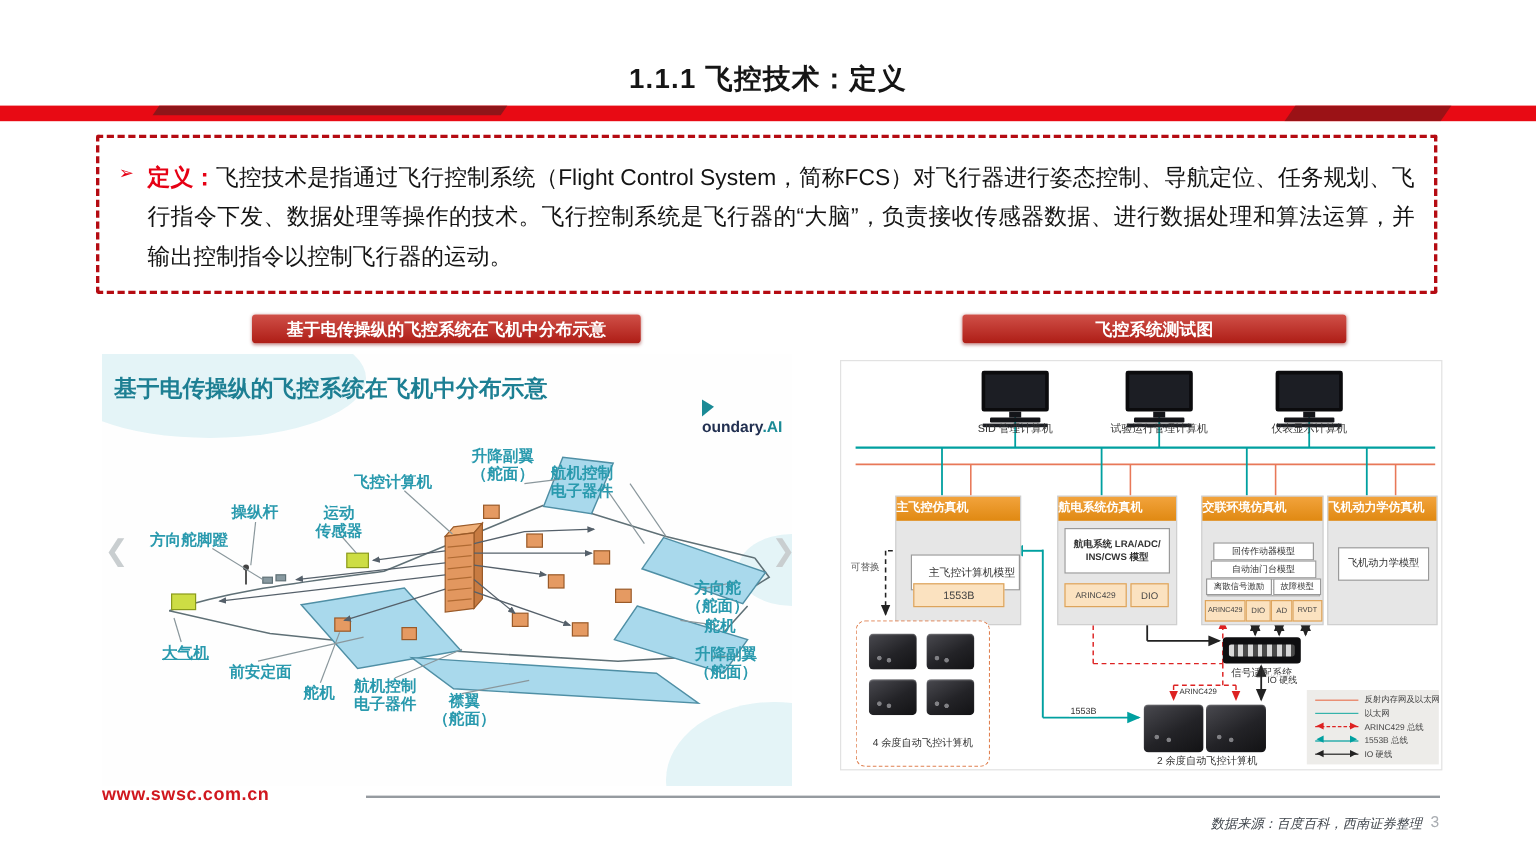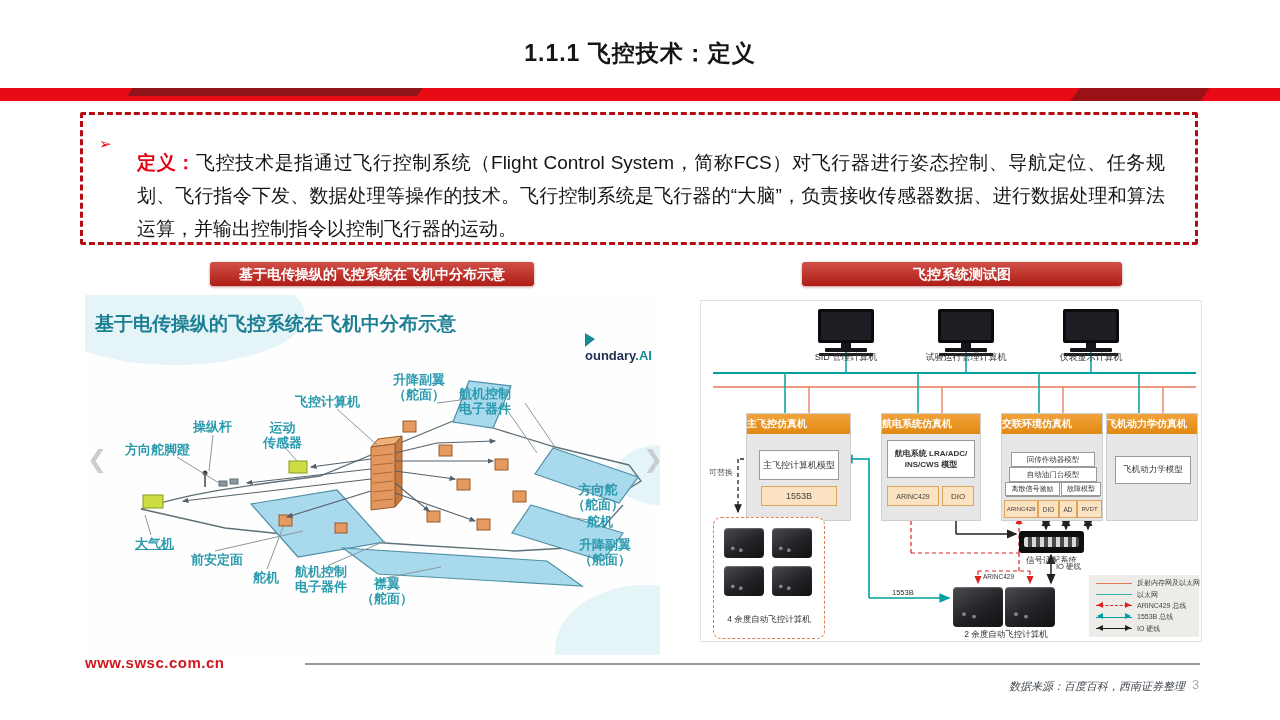--- a/index.html
+++ b/index.html
@@ -1,30 +1,30 @@
 <!DOCTYPE html>
 <html><head>
 <meta charset="utf-8">
 <style>
   html,body{margin:0;padding:0;background:#fff;}
   body{font-family:"Liberation Sans","DejaVu Sans",sans-serif;}
   .slide{position:relative;width:1280px;height:720px;background:#fff;overflow:hidden;}
 
   
-  .page-title{position:absolute;left:0;top:38px;width:1280px;text-align:center;
+  .page-title{position:absolute;left:0;top:50px;width:1280px;text-align:center;
     font-size:23px;font-weight:bold;color:#151515;letter-spacing:1px;}
   .titlebar{position:absolute;left:0;top:88px;width:1280px;height:13px;background:#e80a14;overflow:hidden;}
   .tb-d1{position:absolute;left:130px;top:0;width:290px;height:8px;background:#8f1519;transform:skewX(-35deg);}
   .tb-d2{position:absolute;left:1075px;top:0;width:130px;height:13px;background:#9b1216;transform:skewX(-35deg);}
 
   
   .defbox{position:absolute;left:80px;top:112px;width:1112px;height:127px;
     border:3px dashed #b50b12;border-radius:2px;background:#fff;}
   .defbox .bullet{position:absolute;left:16px;top:20px;color:#e60014;font-size:15px;}
-  .defbox p{margin:14px;padding:17px 16px 0 40px;font-size:19px;line-height:33px;color:#141414;text-align:justify;}
+  .defbox p{margin:0;padding:17px 16px 0 40px;font-size:19px;line-height:33px;color:#141414;text-align:justify;}
   .defbox .term{color:#e60014;font-weight:bold;}
 
   
   .banner{position:absolute;top:262px;height:24px;border-radius:3px;color:#fff;font-weight:bold;
     font-size:14px;text-align:center;line-height:24px;
     background:linear-gradient(#d05048,#ae1d16);box-shadow:0 1px 3px rgba(120,0,0,.45);}
   .banner.bl{left:210px;width:324px;}
   .banner.br{left:790px;width:320px;margin-left:12px;}
 
   
@@ -327,21 +327,21 @@
         <div class="neck"></div>
         <div class="base"></div>
         <div class="foot"></div>
       </div>
     <div class="mlabel" style="left:80px;top:50px;">SID 管理计算机</div>
     <div class="mlabel" style="left:200px;top:50px;">试验运行管理计算机</div>
     <div class="mlabel" style="left:325px;top:50px;">仪表显示计算机</div>
 
     <div class="sim" style="left:45px;width:103px;">
       <div class="hd">主飞控仿真机</div>
-      <div class="mdl" style="left:12px;top:36px;width:78px;height:28px;font-size:9px;">主飞控计算机模型</div>
+      <div class="mdl" style="left:12px;top:48px;width:78px;height:28px;font-size:9px;padding-left:11px;">主飞控计算机模型</div>
       <div class="prt" style="left:14px;top:72px;width:74px;height:18px;font-size:9px;">1553B</div>
     </div>
 
     <div class="sim" style="left:180px;width:98px;">
       <div class="hd">航电系统仿真机</div>
       <div class="mdl pre" style="left:5px;top:26px;width:86px;height:36px;font-size:8px;">航电系统 LRA/ADC/
 INS/CWS 模型</div>
       <div class="prt" style="left:5px;top:72px;width:50px;height:18px;font-size:7px;">ARINC429</div>
       <div class="prt" style="left:60px;top:72px;width:30px;height:18px;font-size:8px;">DIO</div>
     </div>

